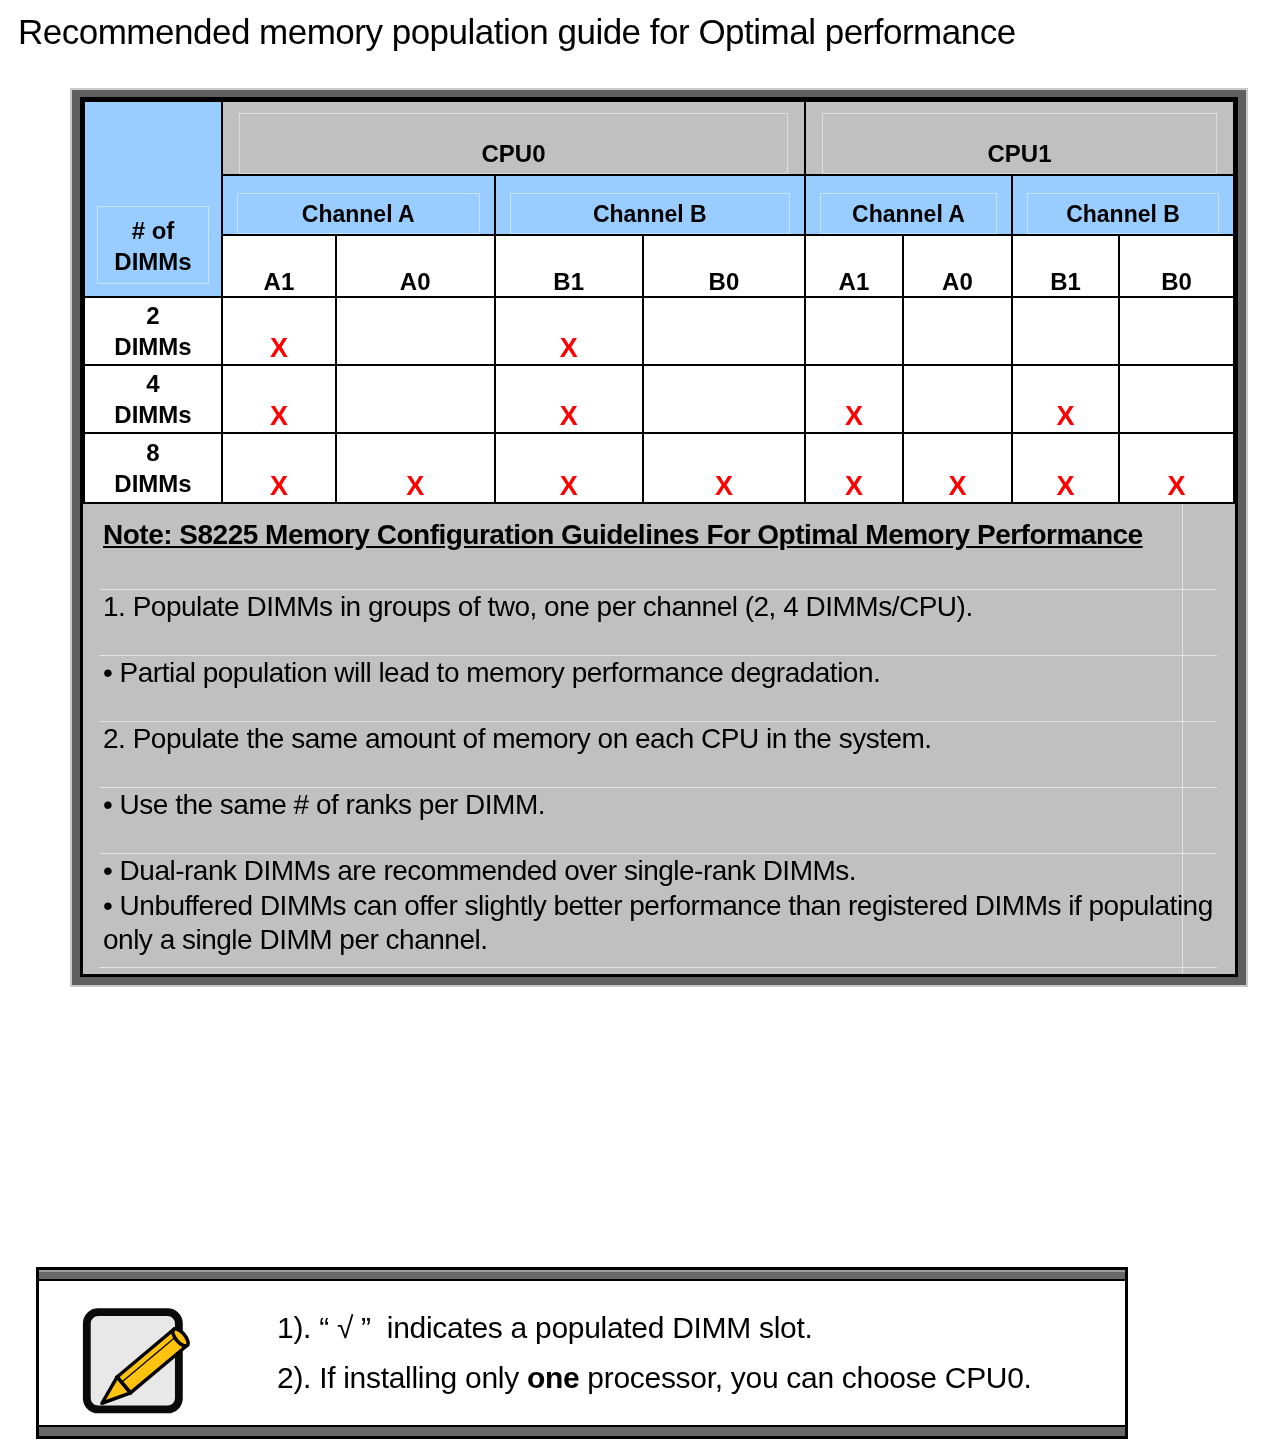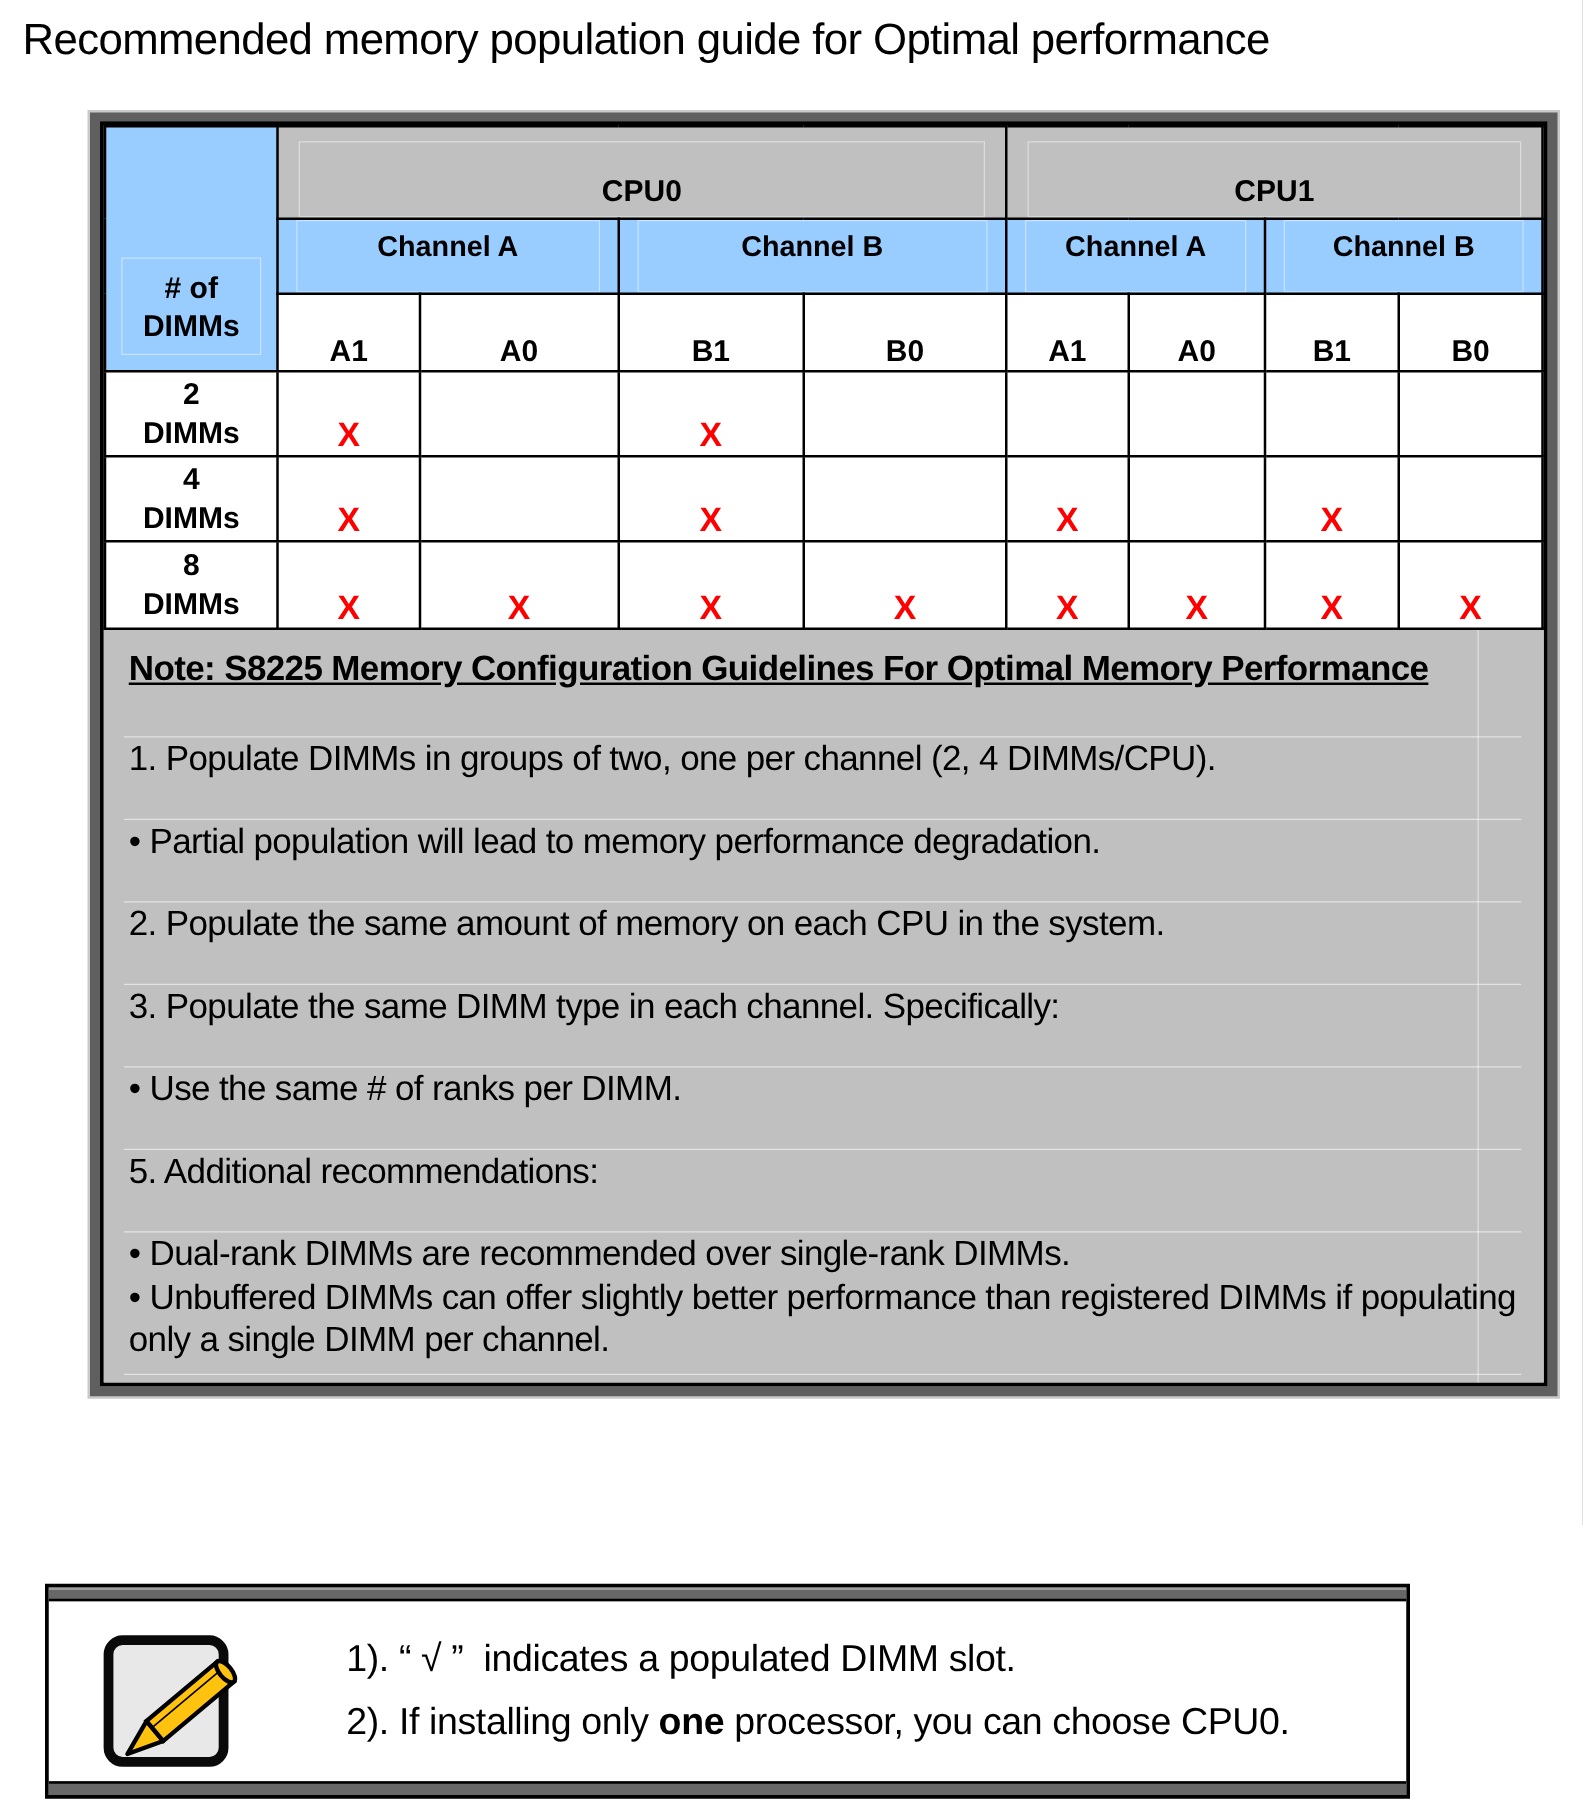--- a/index.html
+++ b/index.html
@@ -33,21 +33,21 @@
   th.corner{background:#99ccff;vertical-align:bottom;}
   th.cpu-h{background:#c0c0c0;vertical-align:bottom;font-size:24px;}
   th.chan-h{background:#99ccff;vertical-align:bottom;font-size:23px;}
   th.slot-h{background:#ffffff;vertical-align:bottom;font-size:24px;padding-bottom:8px;text-align:center;margin-left:10px;}
   th.rl{background:#ffffff;vertical-align:middle;font-size:24px;line-height:31px;padding:2px 0 4px;text-align:center;}
   td.dc{background:#ffffff;vertical-align:bottom;text-align:center;
         color:#ff0000;font-size:27px;padding-bottom:8px;font-weight:bold;}
 
   .ghost{display:block;border:1px solid rgba(255,255,255,0.45);text-align:center;}
   .ghost-cpu{margin:0 16px;padding:26px 0 5px;}
-  .ghost-chan{margin:0 14px;padding:7px 0 22px;}
+  .ghost-chan{margin:0 14px;padding:7px 0 5px;}
   .ghost-corner{margin:0 12px 12px;padding:8px 0 6px;font-size:24px;line-height:31px;}
 
   
   .notes{background:#c0c0c0;padding:14px 18px 6px 16px;position:relative;}
   .notes::after{
     content:"";position:absolute;top:0;bottom:0;right:52px;width:1px;
     background:rgba(255,255,255,0.5);
   }
   .note-row{
     min-height:56px;display:flex;align-items:flex-start;
@@ -175,27 +175,21 @@
         <div class="note-row">
             <span>1. Populate DIMMs in groups of two, one per channel (2, 4 DIMMs/CPU).</span>
           </div>
         <div class="note-row">
             <span>• Partial population will lead to memory performance degradation.</span>
           </div>
         <div class="note-row">
             <span>2. Populate the same amount of memory on each CPU in the system.</span>
           </div>
         <div class="note-row">
-            <span>3. Populate the same DIMM type in each channel. Specifically:</span>
-          </div>
-        <div class="note-row">
             <span>• Use the same # of ranks per DIMM.</span>
-          </div>
-        <div class="note-row">
-            <span>5. Additional recommendations:</span>
           </div>
         <div class="note-row tight">
             <span>• Dual-rank DIMMs are recommended over single-rank DIMMs.</span>
           </div>
         <div class="note-row wrap2">
             <span>• Unbuffered DIMMs can offer slightly better performance than registered DIMMs if populating only a single DIMM per channel.</span>
           </div>
       </div>
 
     </div>

